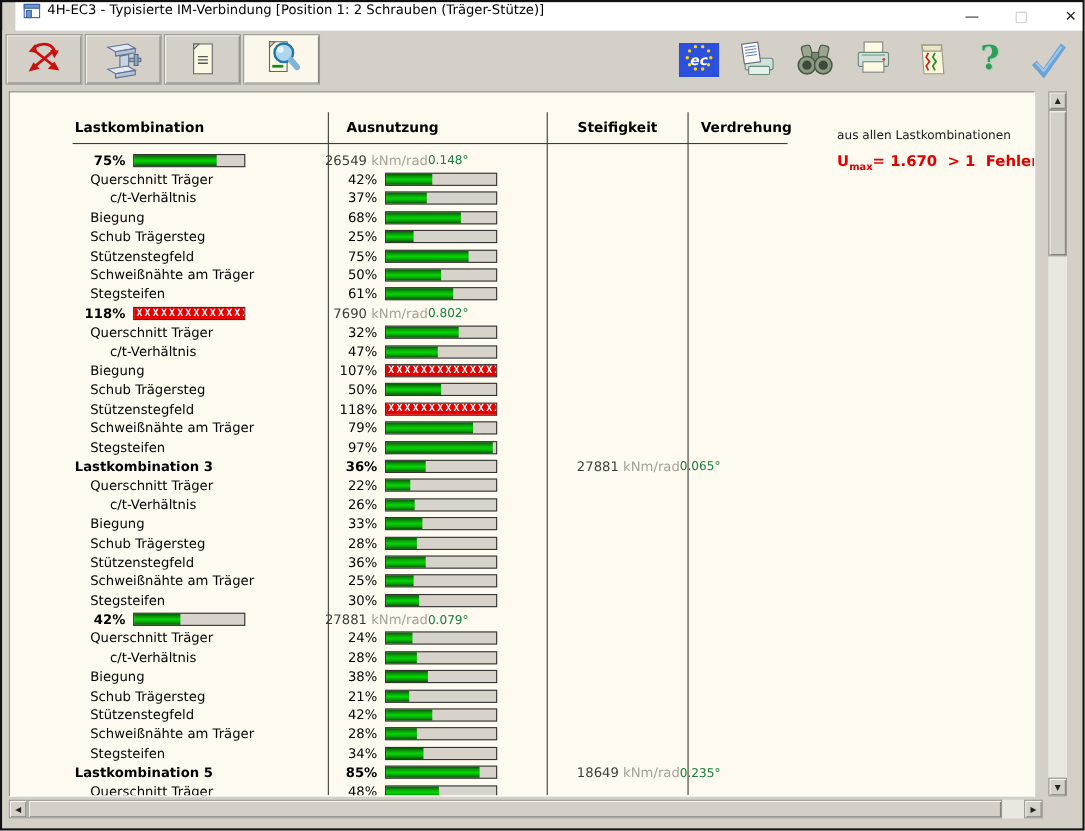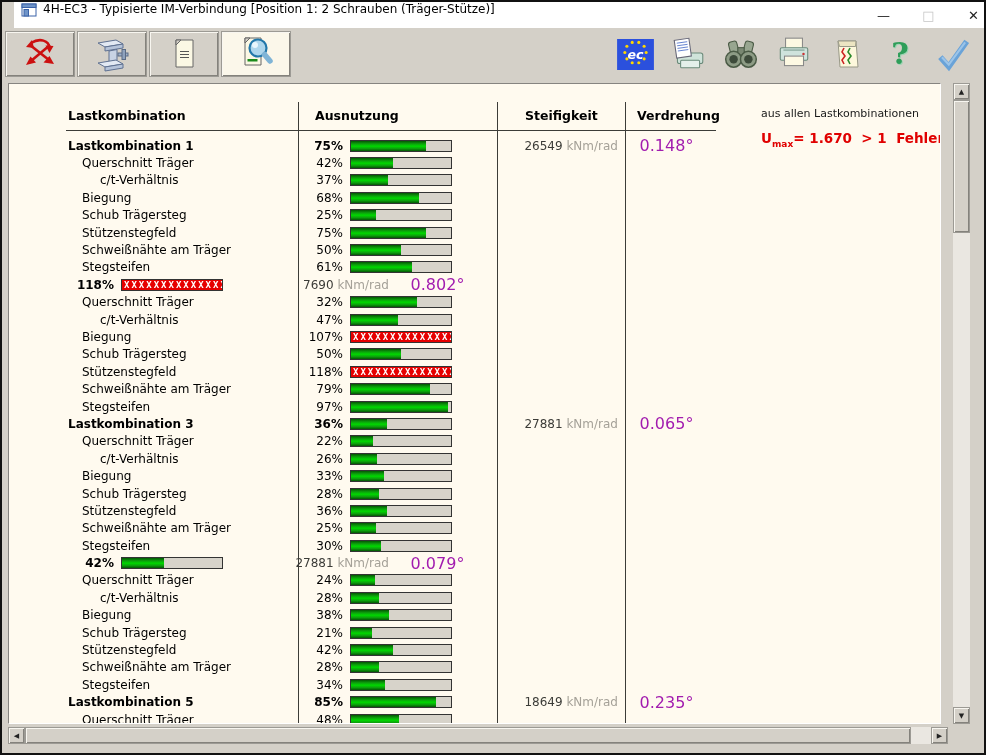--- a/index.html
+++ b/index.html
@@ -40,21 +40,21 @@
            border:1px solid; border-color:#868480 #ffffff #ffffff #868480; }
 
   
   .vsep { position:absolute; top:18px; bottom:0; width:1px; background:#3c3c38; }
   .thead-label { position:absolute; top:24px; font-size:12.5px; font-weight:bold; color:#000; white-space:nowrap; }
   .head-underline { position:absolute; top:46px; left:57px; width:650px; height:1px; background:#3c3c38; }
 
   
   .maxpanel { position:absolute; left:752px; top:22px; width:200px; }
   .maxpanel .mp-title { font-size:13px; font-weight:bold; color:#000; }
-  .maxpanel .mp-sub { font-size:11px; color:#1a1a1a; margin-top:1px; }
+  .maxpanel .mp-sub { font-size:11px; color:#1a1a1a; margin-top:10px; }
   .maxpanel .mp-err { margin-top:10px; font-size:13.5px; font-weight:bold; color:#e00000; white-space:nowrap; }
   .maxpanel .mp-err sub { font-size:9px; }
 
   
   #blocks { position:absolute; left:59px; top:53px; right:0; }
   .block { margin:0; }
   .trow { display:flex; align-items:center; height:17.4px; }
   .c-label { width:229px; font-size:12px; color:#000; white-space:nowrap; overflow:hidden; }
   .ind1 { padding-left:14px; } .ind2 { padding-left:32px; }
   .c-pct { width:46px; text-align:right; font-size:12px; color:#000; margin-right:7px; white-space:nowrap; }
@@ -62,21 +62,21 @@
   .c-barwrap { width:104px; }
   .bar { height:12px; width:102px; border:1px solid #333; background:#d7d3ca; }
   .fill { height:100%;
           background:linear-gradient(180deg,#045804 0%,#0ca00c 28%,#00d800 52%,#0ca00c 76%,#045804 100%); }
   .fill.red { background:#e60000; color:#fff; overflow:hidden; white-space:nowrap;
               font-family:"DejaVu Sans Mono", monospace; font-size:9px; line-height:11px;
               font-weight:bold; letter-spacing:2px; padding-left:2px; }
   .c-stiff { width:164px; text-align:right; font-size:12px; white-space:nowrap; }
   .c-stiff .num { color:#3c3c38; }
   .c-stiff .unit { color:#a5a198; }
-  .c-rot { width:97px; text-align:center; font-size:16px; color:#a21caf; white-space:nowrap; }
+  .c-rot { width:97px; text-align:left; font-size:11px; color:#15803d; white-space:nowrap; }
 
   
   .sb-btn { position:absolute; width:17px; height:17px; background:#d4d0c8;
             box-shadow: inset 1px 1px 0 #f8f6f0, inset -1px -1px 0 #84827c;
             border:1px solid #9c9a94; display:flex; align-items:center; justify-content:center;
             font-size:7px; color:#222; }
   .vscroll { position:absolute; left:951px; top:3px; width:17px; height:641px; background:#eae7e1; }
   .vscroll .up { top:0; left:0; }
   .vscroll .down { bottom:0; left:0; }
   .vthumb { position:absolute; left:0; top:17px; width:17px; height:133px; background:#d4d0c8;
@@ -254,21 +254,20 @@
       <div class="maxpanel">
         <div class="mp-sub">aus allen Lastkombinationen</div>
         <div class="mp-err">
           <span>U</span><sub>max</sub><span>= 1.670</span>&nbsp;&nbsp;<span>&gt; 1</span>&nbsp;&nbsp;<span>Fehler !!</span>
         </div>
       </div>
 
       <div id="blocks">
           <div class="block">
             <div class="trow hdr">
-              <span class="c-label ind0">Lastkombination 1</span>
               <span class="c-pct">75%</span>
               <div class="c-barwrap">
                 <div class="bar">
                   <div class="fill" style="width: 75%;"></div>
                 </div>
               </div>
               <span class="c-stiff"><span class="num">26549</span><span class="unit"> kNm/rad</span></span>
               <span class="c-rot">0.148°</span>
             </div>
             <div class="trow">

